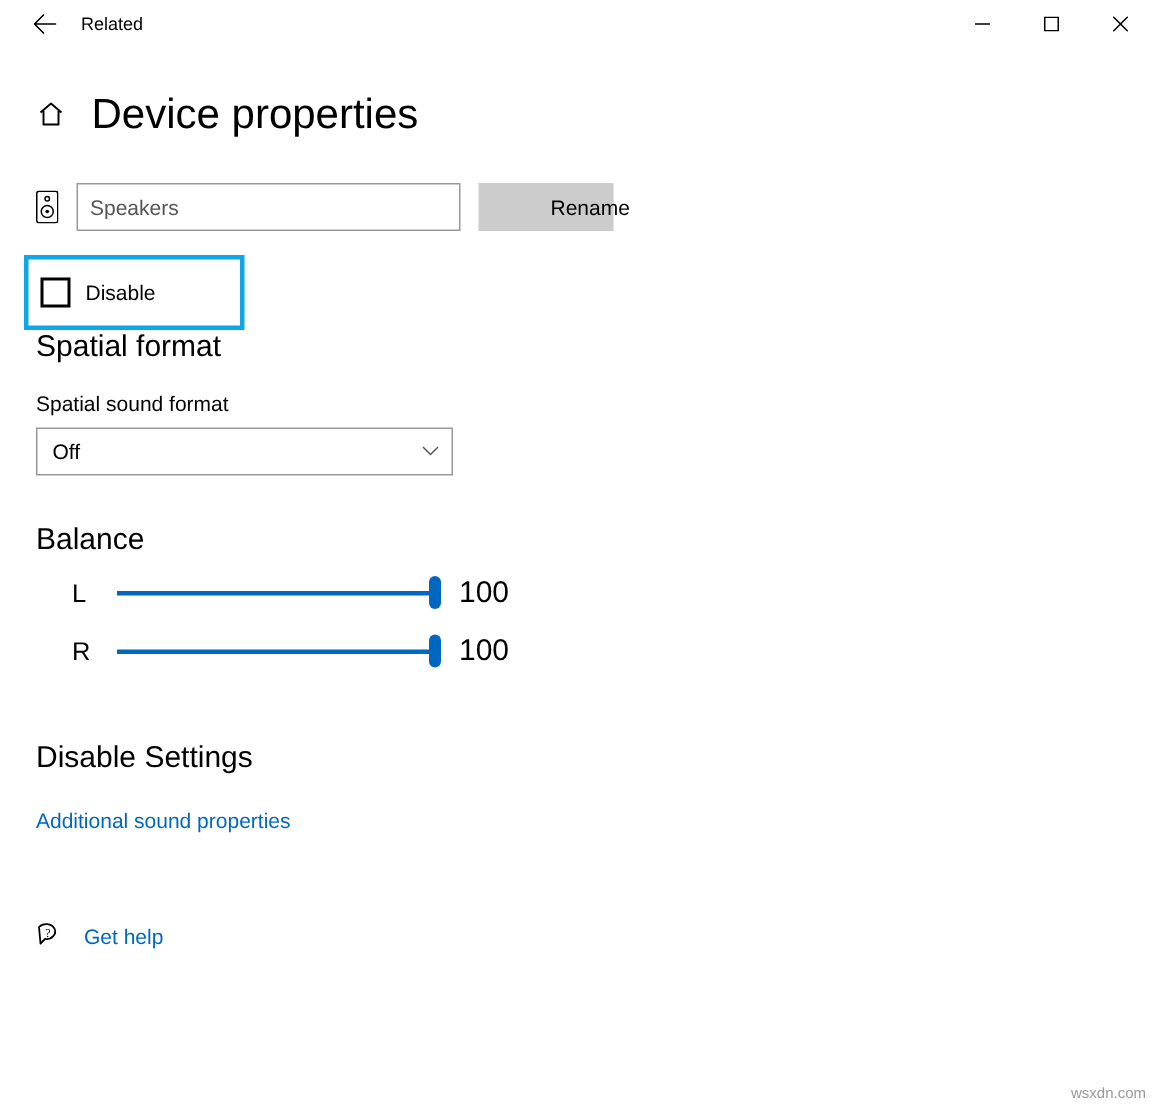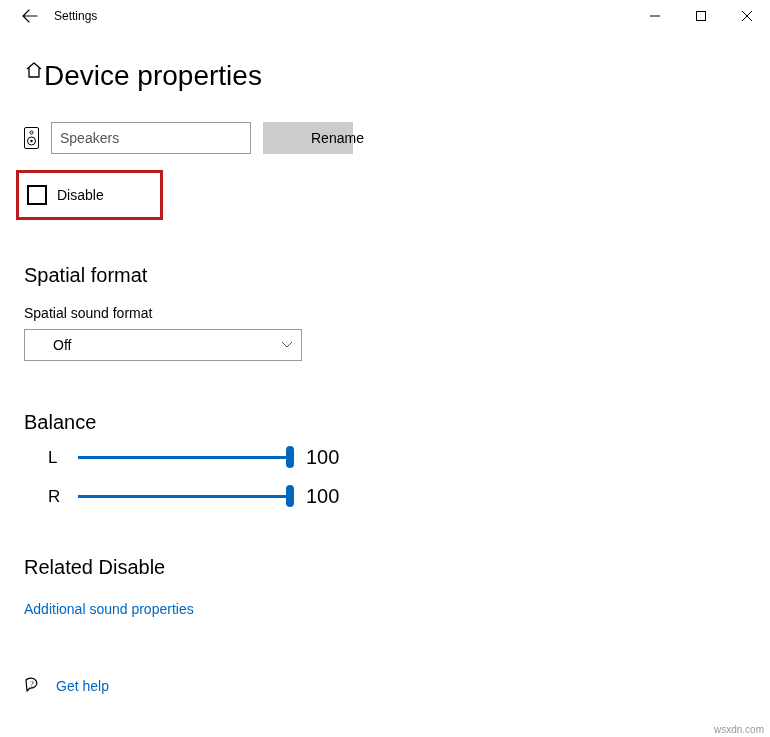--- a/index.html
+++ b/index.html
@@ -44,42 +44,42 @@
     justify-content: center;
     cursor: pointer;
     font-size: 10px;
     font-family: inherit;
   }
   .content {
     padding: 16px 24px 0 24px;
   }
   .page-head {
     display: flex;
-    align-items: flex-start;
-    gap: 0;
+    align-items: center;
+    gap: 17px;
     margin: 12px 0 30px 0;
   }
   .page-title {
     font-size: 28px;
     font-weight: 500;
   }
   .home-icon {
     display: inline-flex;
   }
   .name-row {
     display: flex;
     align-items: center;
     gap: 12px;
     margin-bottom: 16px;
   }
   .speaker-icon {
     display: inline-flex;
   }
   .name-input {
-    width: 200px;
+    width: 256px;
     height: 32px;
     border: 1px solid #999;
     padding: 4px 8px;
     font-size: 14px;
     font-family: inherit;
     color: #555;
   }
   .rename-btn {
     width: 90px;
     height: 32px;
@@ -89,23 +89,22 @@
     font-family: inherit;
     cursor: pointer;
     color: #000;
     padding-left: 48px;
   }
   .disable-box {
     display: inline-flex;
     align-items: center;
     gap: 10px;
     padding: 12px 56px 12px 8px;
-    border: 3px solid #b91c1c;
+    border: 3px solid #0ea5e9;
     margin-left: -8px;
-    margin-bottom: 44px;
   }
   .checkbox {
     width: 20px;
     height: 20px;
     border: 2px solid #000;
     display: inline-block;
   }
   .section-h {
     font-size: 20px;
     font-weight: 500;
@@ -122,23 +121,23 @@
     max-width: 470px;
     line-height: 1.4;
   }
   .select {
     width: 278px;
     height: 32px;
     border: 1px solid #999;
     display: flex;
     align-items: center;
     justify-content: space-between;
-    padding: 0 8px 0 28px;
-    cursor: pointer;
-    margin-bottom: 50px;
+    padding: 0 8px 0 10px;
+    cursor: pointer;
+    margin-bottom: 32px;
     gap: 20px;
   }
   .balance-row {
     display: flex;
     align-items: center;
     gap: 16px;
     margin-bottom: 16px;
     padding-left: 24px;
   }
   .bal-label {
@@ -194,21 +193,21 @@
 </style>
 </head>
 <body>
 
 <div class="titlebar">
   <div class="back-btn">
     <svg width="16" height="16" viewBox="0 0 16 16">
         <path d="M7 2 L1 8 L7 14 M1 8 H15" stroke="#000" stroke-width="1.1" fill="none" stroke-linecap="round" stroke-linejoin="round"></path>
       </svg>
   </div>
-  <span class="app-title">Settings</span>
+  <span class="app-title">Related</span>
   <div class="win-controls">
     <div class="win-btn">
       <svg width="10" height="10">
           <line x1="0" y1="5" x2="10" y2="5" stroke="#000" stroke-width="1"></line>
         </svg>
     </div>
     <div class="win-btn">
       <svg width="10" height="10">
           <rect x="0.5" y="0.5" width="9" height="9" stroke="#000" stroke-width="1" fill="none"></rect>
         </svg>
@@ -269,21 +268,21 @@
   </div>
   <div class="balance-row">
     <span class="bal-label">R</span>
     <div class="slider-track">
       <div class="slider-thumb"></div>
     </div>
     <span class="bal-val">100</span>
   </div>
 
   <div class="related">
-    <h2 class="section-h">Related Disable</h2>
+    <h2 class="section-h">Disable Settings</h2>
     <span class="link">Additional sound properties</span>
   </div>
 
   <div class="help-links">
     <div class="help-row">
       <svg width="18" height="18" viewBox="0 0 18 18">
           <path d="M2 3 a6 5 0 1 1 4 8 L3 14 Z" stroke="#000" stroke-width="1.2" fill="none" stroke-linejoin="round"></path>
           <text x="8" y="9.5" font-size="8" text-anchor="middle" font-family="Segoe UI">?</text>
         </svg>
       <span class="link">Get help</span>

